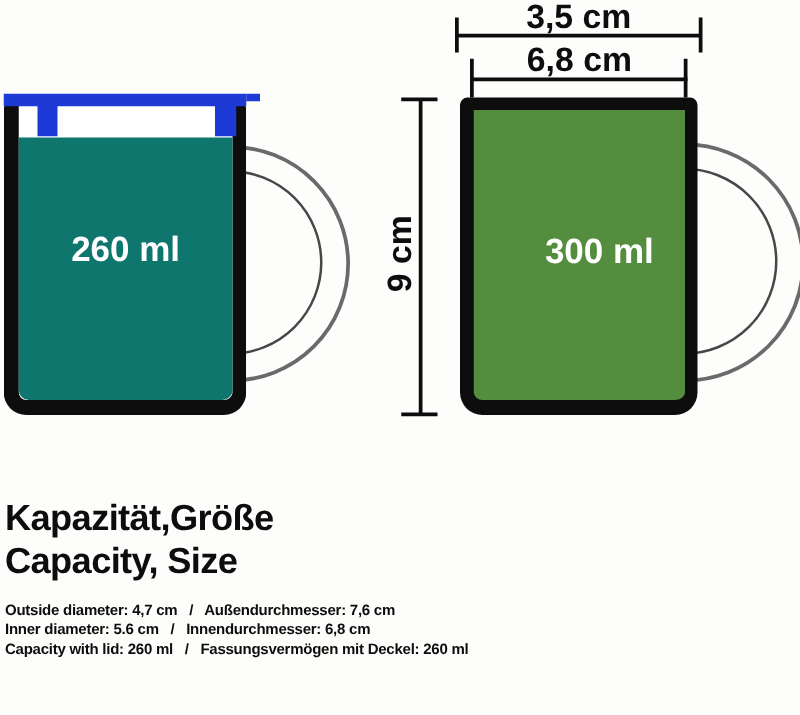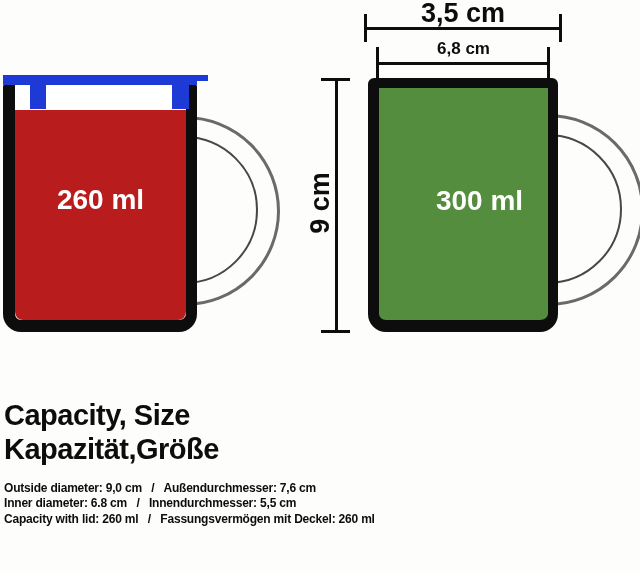--- a/index.html
+++ b/index.html
@@ -20,21 +20,21 @@
   
   .dim-label{
     font-weight:bold;color:#0d0d0d;text-align:center;
     font-family:"Liberation Sans", sans-serif;
   }
   #dim-outside-label{left:365px;top:0px;width:196px;font-size:27px;line-height:27px;}
   #dim-outside-line{left:365px;top:27px;width:196px;height:3px;}
   #dim-outside-tick-left{left:364px;top:14px;width:3px;height:28px;}
   #dim-outside-tick-right{left:559px;top:14px;width:3px;height:28px;}
 
-  #dim-inner-label{left:377px;top:36px;width:173px;font-size:17px;line-height:25px;}
+  #dim-inner-label{left:377px;top:36px;width:173px;font-size:27px;line-height:25px;}
   #dim-inner-line{left:377px;top:62px;width:173px;height:3px;}
   #dim-inner-tick-left{left:376px;top:47px;width:3px;height:31px;}
   #dim-inner-tick-right{left:547px;top:47px;width:3px;height:31px;}
 
   #dim-height-line{left:335px;top:79px;width:3px;height:253px;}
   #dim-height-tick-top{left:321px;top:78px;width:29px;height:3px;}
   #dim-height-tick-bottom{left:321px;top:330px;width:29px;height:3px;}
   #dim-height-label{
     left:320px;top:203px;width:auto;
     transform:translate(-50%,-50%) rotate(-90deg);
@@ -60,21 +60,21 @@
     left:3px;top:84px;width:194px;height:248px;
     box-sizing:border-box;
     border-left:12px solid #0d0d0d;
     border-right:11px solid #0d0d0d;
     border-bottom:12px solid #0d0d0d;
     border-radius:3px 3px 18px 18px;
     background:#ffffff;z-index:2;
   }
   #left-mug-fill{
     position:absolute;left:0;right:0;top:26px;bottom:0;
-    background:#b91c1c;border-radius:0 0 8px 8px;
+    background:#0f766e;border-radius:0 0 8px 8px;
     display:flex;align-items:center;justify-content:center;
     padding-bottom:30px;box-sizing:border-box;
   }
   .capacity-text{
     color:#ffffff;font-weight:bold;font-size:28px;
     font-family:"Liberation Sans", sans-serif;white-space:nowrap;
   }
   
   .lid{background:#1E3AD6;z-index:3;}
   #lid-bar{left:3px;top:75px;width:194px;height:10px;}
@@ -151,21 +151,21 @@
     <div class="abs handle-outer" id="right-handle-outer"></div>
     <div class="abs handle-inner" id="right-handle-inner"></div>
     <div class="abs" id="right-mug-body">
       <span class="capacity-text">300 ml</span>
     </div>
   </div>
 
 </div>
 
 <div id="title-block">
+  <div class="title-line">Kapazität,Größe</div>
   <div class="title-line">Capacity, Size</div>
-  <div class="title-line">Kapazität,Größe</div>
 </div>
 
 <div id="specs">
-  <div class="spec-line">Outside diameter: 9,0 cm   /   Außendurchmesser: 7,6 cm</div>
-  <div class="spec-line">Inner diameter: 6.8 cm   /   Innendurchmesser: 5,5 cm</div>
+  <div class="spec-line">Outside diameter: 4,7 cm   /   Außendurchmesser: 7,6 cm</div>
+  <div class="spec-line">Inner diameter: 5.6 cm   /   Innendurchmesser: 6,8 cm</div>
   <div class="spec-line">Capacity with lid: 260 ml   /   Fassungsvermögen mit Deckel: 260 ml</div>
 </div>
 
 </body></html>

